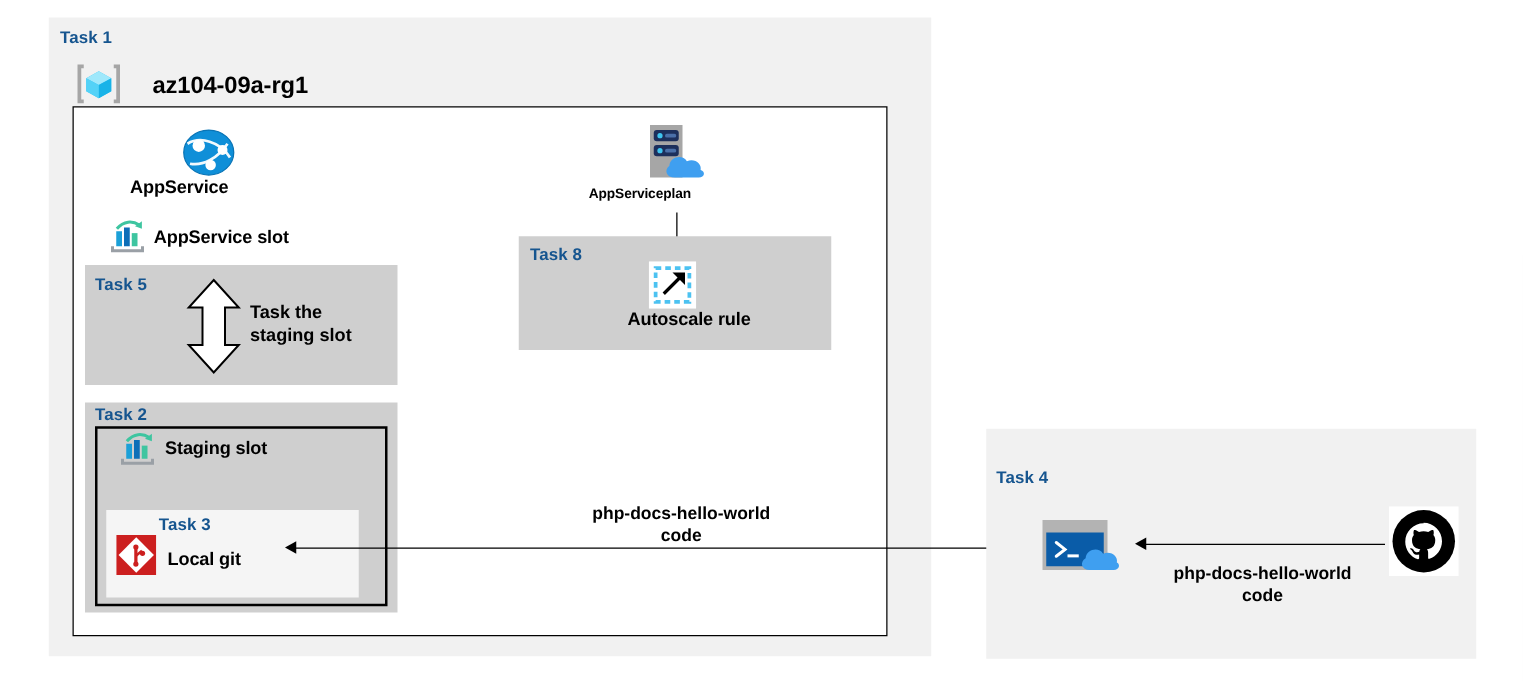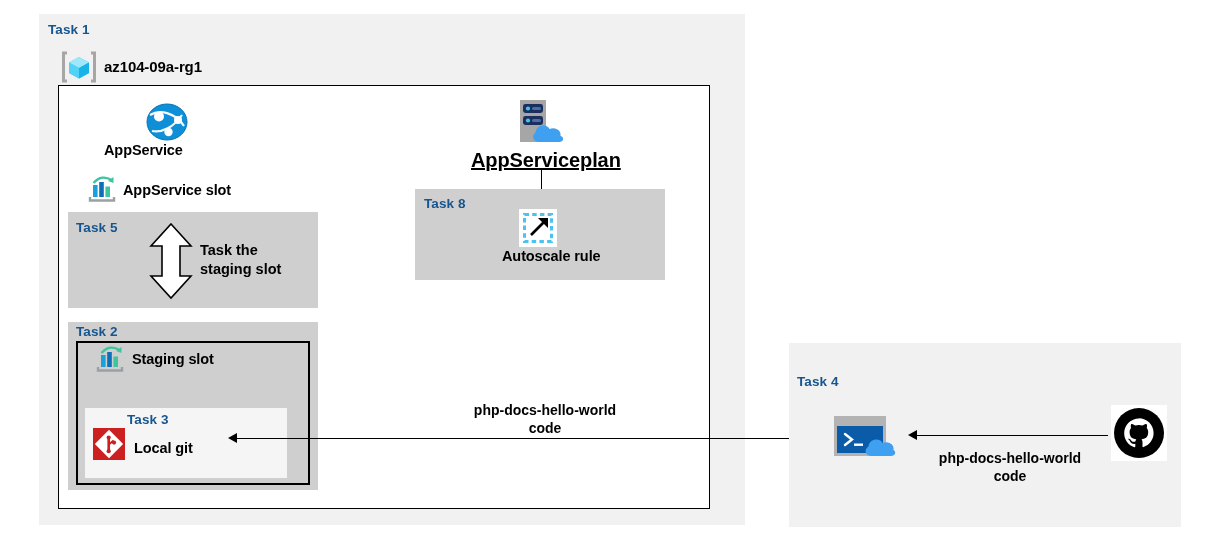--- a/index.html
+++ b/index.html
@@ -110,21 +110,21 @@
   <div class="icon" style="left:61px; top:49px; width:36px; height:36px;">
     <svg width="36" height="36" viewBox="0 0 36 36">
       <path d="M6 4 L2.5 4 L2.5 32 L6 32" fill="none" stroke="#a6a6a6" stroke-width="3"></path>
       <path d="M30 4 L33.5 4 L33.5 32 L30 32" fill="none" stroke="#a6a6a6" stroke-width="3"></path>
       <polygon points="18,8 28,13.5 28,24 18,29.5 8,24 8,13.5" fill="#32c5f4"></polygon>
       <polygon points="18,8 28,13.5 18,19 8,13.5" fill="#9fe8fb"></polygon>
       <polygon points="18,19 28,13.5 28,24 18,29.5" fill="#18b3e8"></polygon>
       <polygon points="18,19 8,13.5 8,24 18,29.5" fill="#53d2f7"></polygon>
     </svg>
   </div>
-  <div class="node-label" style="left:104px; top:58px; font-size:15px;text-align:right;">az104-09a-rg1</div>
+  <div class="node-label" style="left:122px; top:58px; font-size:19px;text-align:right;">az104-09a-rg1</div>
 
   <div class="white-box" style="left:58px; top:85px; width:652px; height:424px;"></div>
 
   <div class="icon" style="left:146px; top:103px; width:42px; height:38px;">
     <svg width="42" height="38" viewBox="0 0 42 38">
       <ellipse cx="21" cy="19" rx="20" ry="18" fill="#0f8fd8"></ellipse>
       <ellipse cx="21" cy="19" rx="20" ry="18" fill="none" stroke="#0a74b5" stroke-width="1"></ellipse>
       <path d="M4 12 C14 6, 30 10, 38 23" stroke="#ffffff" stroke-width="2.2" fill="none" opacity="0.95"></path>
       <path d="M6 28 C16 30, 28 24, 36 12" stroke="#ffffff" stroke-width="2.2" fill="none" opacity="0.95"></path>
       <circle cx="13" cy="13.5" r="5" fill="#ffffff"></circle>
@@ -198,21 +198,21 @@
       <rect x="7" y="2" width="26" height="42" fill="#a6a6a6"></rect>
       <rect x="10" y="6" width="20" height="9" rx="2.4" fill="#1c2f5c"></rect>
       <rect x="10" y="18" width="20" height="9" rx="2.4" fill="#1c2f5c"></rect>
       <circle cx="15" cy="10.5" r="2.1" fill="#3ec5f0"></circle>
       <circle cx="15" cy="22.5" r="2.1" fill="#3ec5f0"></circle>
       <rect x="19" y="9" width="9" height="3" rx="1.5" fill="#4a6fa8"></rect>
       <rect x="19" y="21" width="9" height="3" rx="1.5" fill="#4a6fa8"></rect>
       <path d="M27 44 C20 44, 18 38, 22.5 34.5 C23 27.5, 33 25, 36.5 31 C43 28.5, 48.5 33, 47.5 38 C51.5 39, 51 44, 46 44 Z" fill="#3f9ff0"></path>
     </svg>
   </div>
-  <div class="node-label" style="left:471px; top:149px; font-size:20px;text-decoration:underline;">AppServiceplan</div>
+  <div class="node-label" style="left:471px; top:149px; font-size:11px;">AppServiceplan</div>
 
   <div class="vline" style="left:541px; top:170px; height:36px;"></div>
   <div class="arrow-down" style="left:536px; top:203px;"></div>
 
   <div class="group-box dark" style="left:415px; top:189px; width:250px; height:91px;"></div>
   <div class="task-label" style="left:424px; top:196px;">Task 8</div>
   <div class="icon" style="left:519px; top:209px; width:38px; height:38px;">
     <svg width="38" height="38" viewBox="0 0 38 38">
       <rect x="0" y="0" width="38" height="38" fill="#ffffff"></rect>
       <rect x="5.5" y="5.5" width="27" height="27" fill="none" stroke="#4cc2f1" stroke-width="3" stroke-dasharray="4.5 3.2"></rect>

